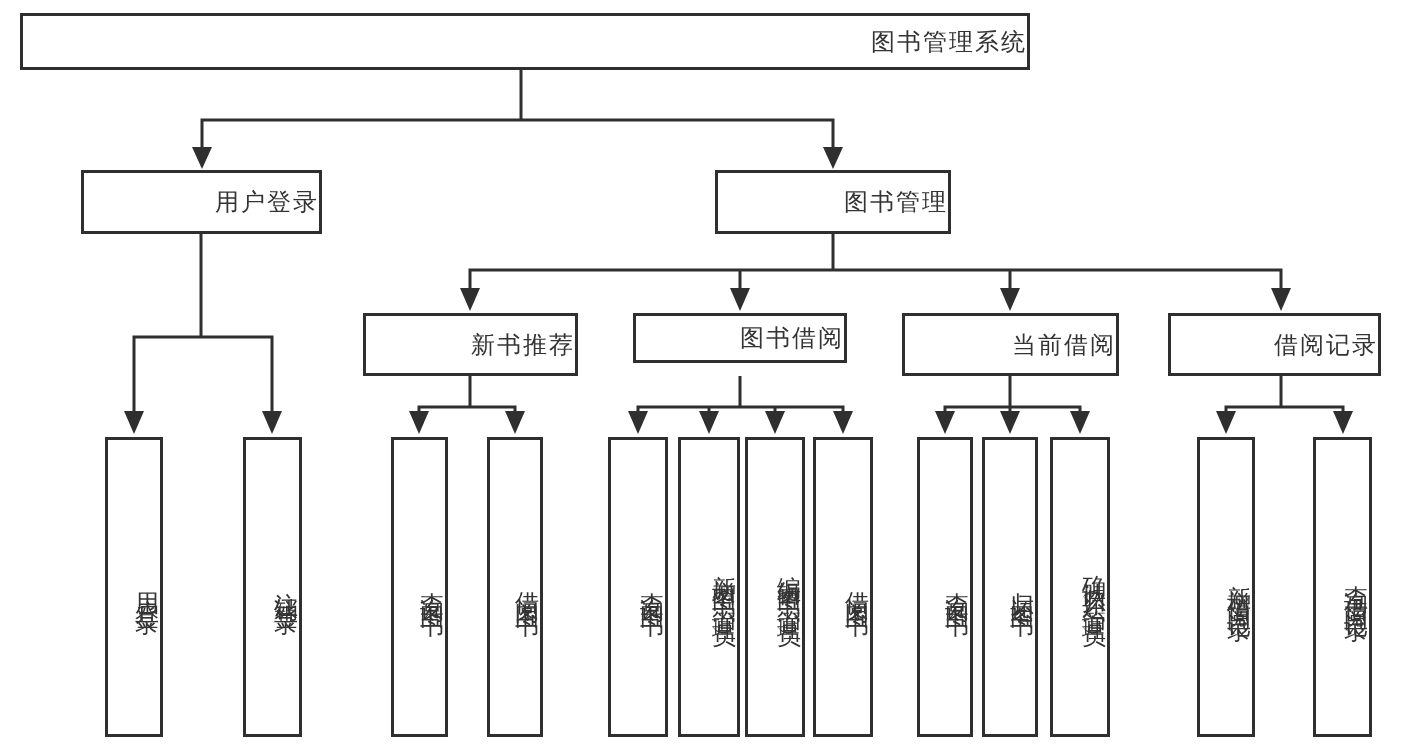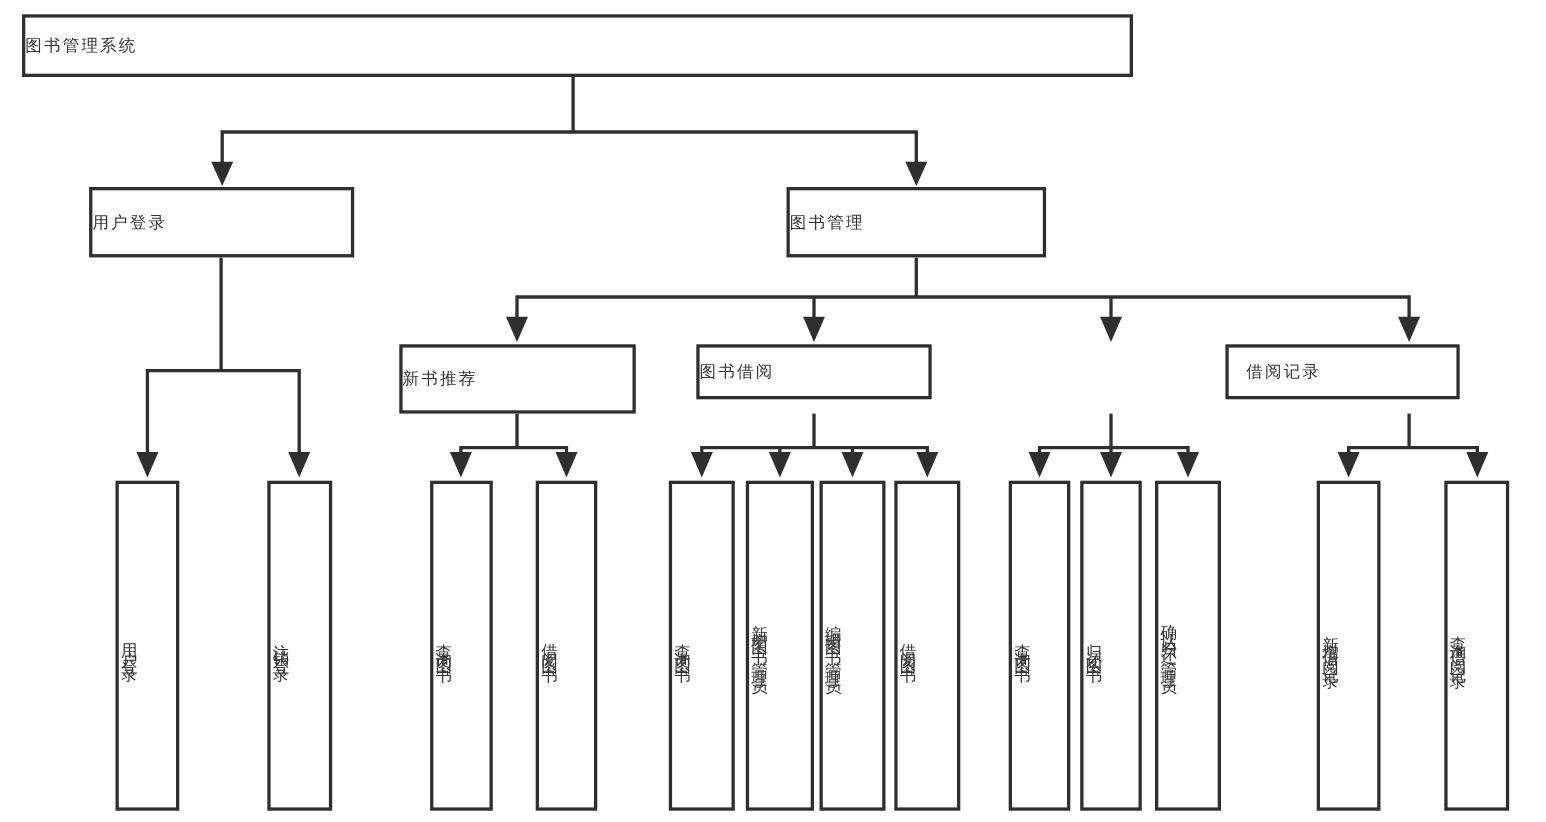--- a/index.html
+++ b/index.html
@@ -40,23 +40,23 @@
     fill: var(--line);
     stroke: none;
   }
   .node {
     position: absolute;
     box-sizing: border-box;
     border: 3px solid var(--line);
     background: #fff;
     display: flex;
     align-items: center;
-    justify-content: flex-start;
+    justify-content: flex-end;
     z-index: 2;
-    font-size: 15px;
+    font-size: 24px;
     color: var(--text);
   }
   .node.header span {
     letter-spacing: 2px;
     white-space: nowrap;
   }
   .node.leaf .vtext {
     writing-mode: vertical-rl;
     text-orientation: mixed;
     letter-spacing: 7px;
@@ -136,21 +136,24 @@
   <div class="node header" style="left:363px; top:313px; width:215px; height:63px;">
     <span>新书推荐</span>
   </div>
 
   <div class="node header" style="left:715px; top:170px; width:236px; height:64px;">
     <span>图书管理</span>
   </div>
   <div class="node header" style="left:633px; top:313px; width:214px; height:50px;">
     <span>图书借阅</span>
   </div>
-  <div class="node header" style="left:1114px; top:313px; width:213px; height:50px;padding-left:16px;">
+  <div class="node header" style="left:902px; top:313px; width:217px; height:63px;">
+    <span>当前借阅</span>
+  </div>
+  <div class="node header" style="left:1168px; top:313px; width:213px; height:63px;padding-left:16px;">
     <span>借阅记录</span>
   </div>
 
   <div class="node leaf" style="left:105px; top:437px; width:58px; height:300px;">
     <span class="vtext">用户登录</span>
   </div>
   <div class="node leaf" style="left:243px; top:437px; width:59px; height:300px;">
     <span class="vtext">注销登录</span>
   </div>
 

